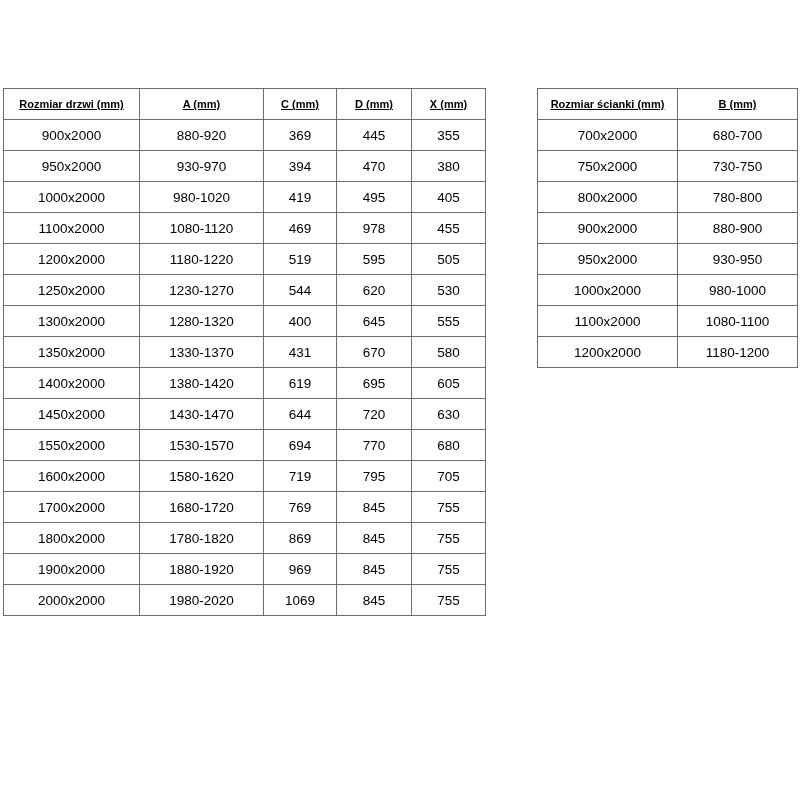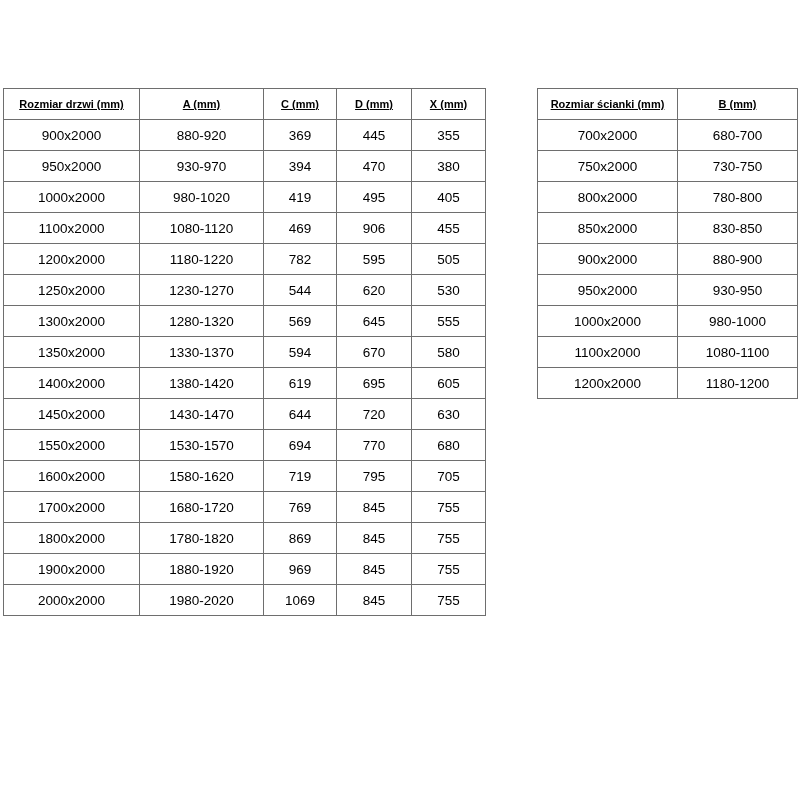--- a/index.html
+++ b/index.html
@@ -88,48 +88,48 @@
         <td>1000x2000</td>
         <td>980-1020</td>
         <td>419</td>
         <td>495</td>
         <td>405</td>
       </tr>
       <tr>
         <td>1100x2000</td>
         <td>1080-1120</td>
         <td>469</td>
-        <td>906</td>
+        <td>978</td>
         <td>455</td>
       </tr>
       <tr>
         <td>1200x2000</td>
         <td>1180-1220</td>
-        <td>782</td>
+        <td>519</td>
         <td>595</td>
         <td>505</td>
       </tr>
       <tr>
         <td>1250x2000</td>
         <td>1230-1270</td>
         <td>544</td>
         <td>620</td>
         <td>530</td>
       </tr>
       <tr>
         <td>1300x2000</td>
         <td>1280-1320</td>
-        <td>569</td>
+        <td>400</td>
         <td>645</td>
         <td>555</td>
       </tr>
       <tr>
         <td>1350x2000</td>
         <td>1330-1370</td>
-        <td>594</td>
+        <td>431</td>
         <td>670</td>
         <td>580</td>
       </tr>
       <tr>
         <td>1400x2000</td>
         <td>1380-1420</td>
         <td>619</td>
         <td>695</td>
         <td>605</td>
       </tr>
@@ -203,24 +203,20 @@
       </tr>
       <tr>
         <td>750x2000</td>
         <td>730-750</td>
       </tr>
       <tr>
         <td>800x2000</td>
         <td>780-800</td>
       </tr>
       <tr>
-        <td>850x2000</td>
-        <td>830-850</td>
-      </tr>
-      <tr>
         <td>900x2000</td>
         <td>880-900</td>
       </tr>
       <tr>
         <td>950x2000</td>
         <td>930-950</td>
       </tr>
       <tr>
         <td>1000x2000</td>
         <td>980-1000</td>

